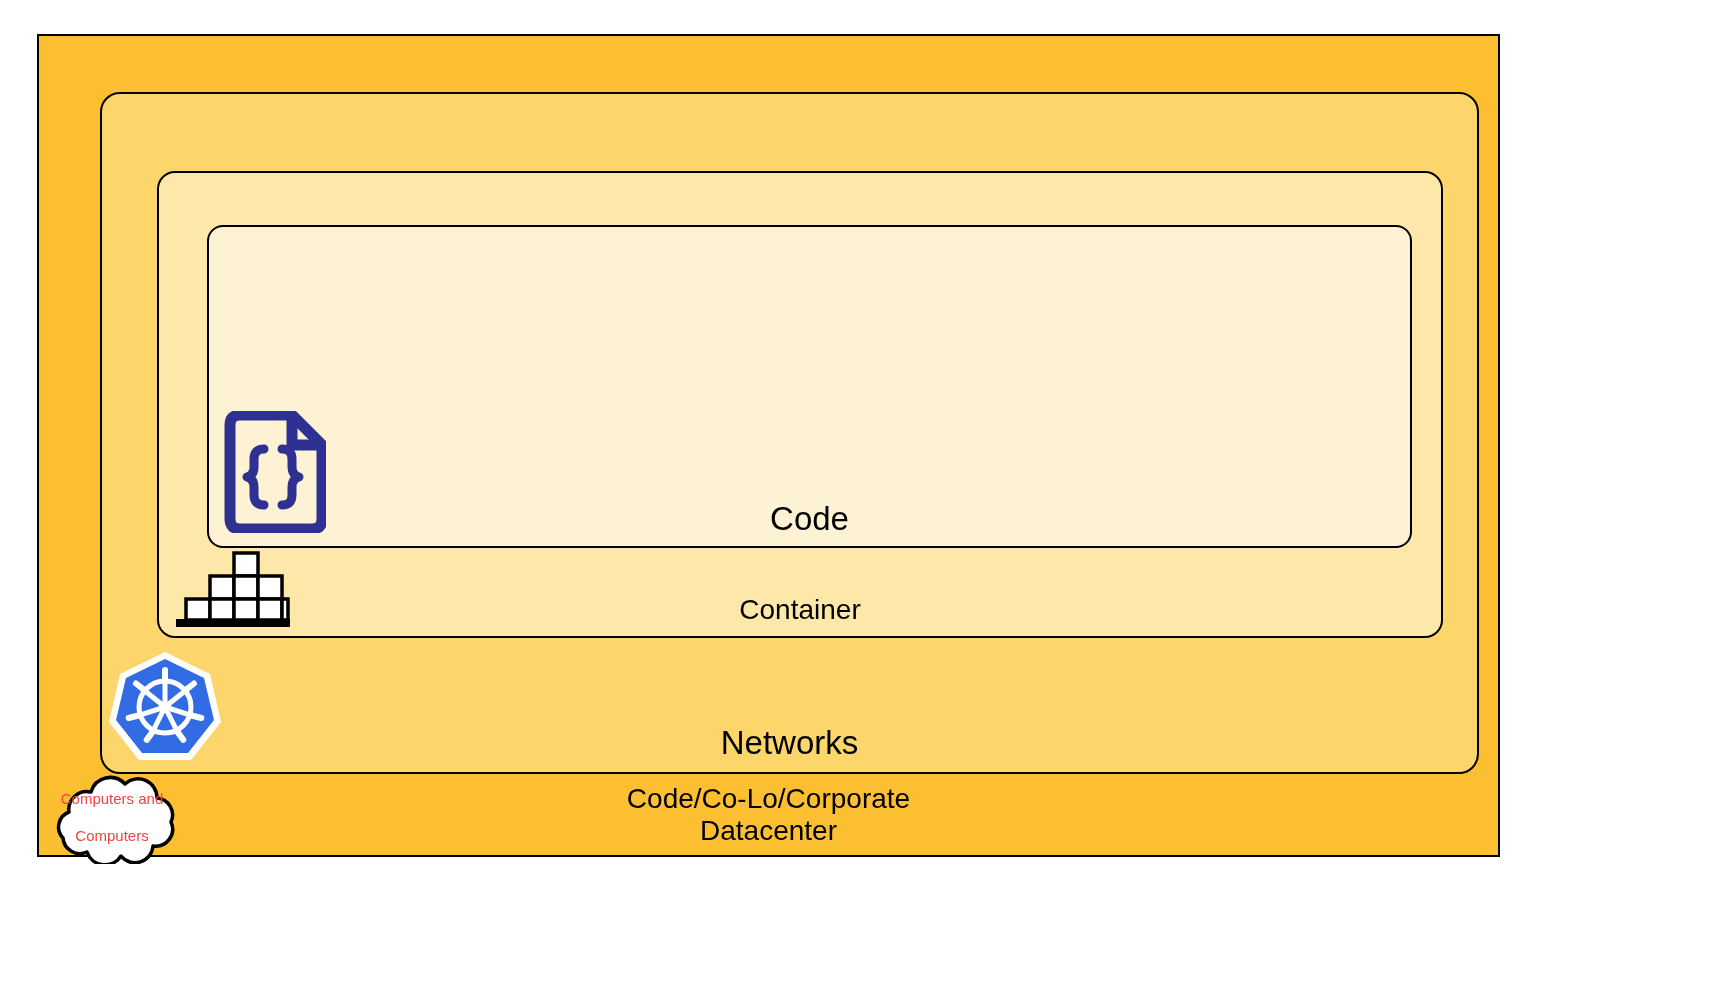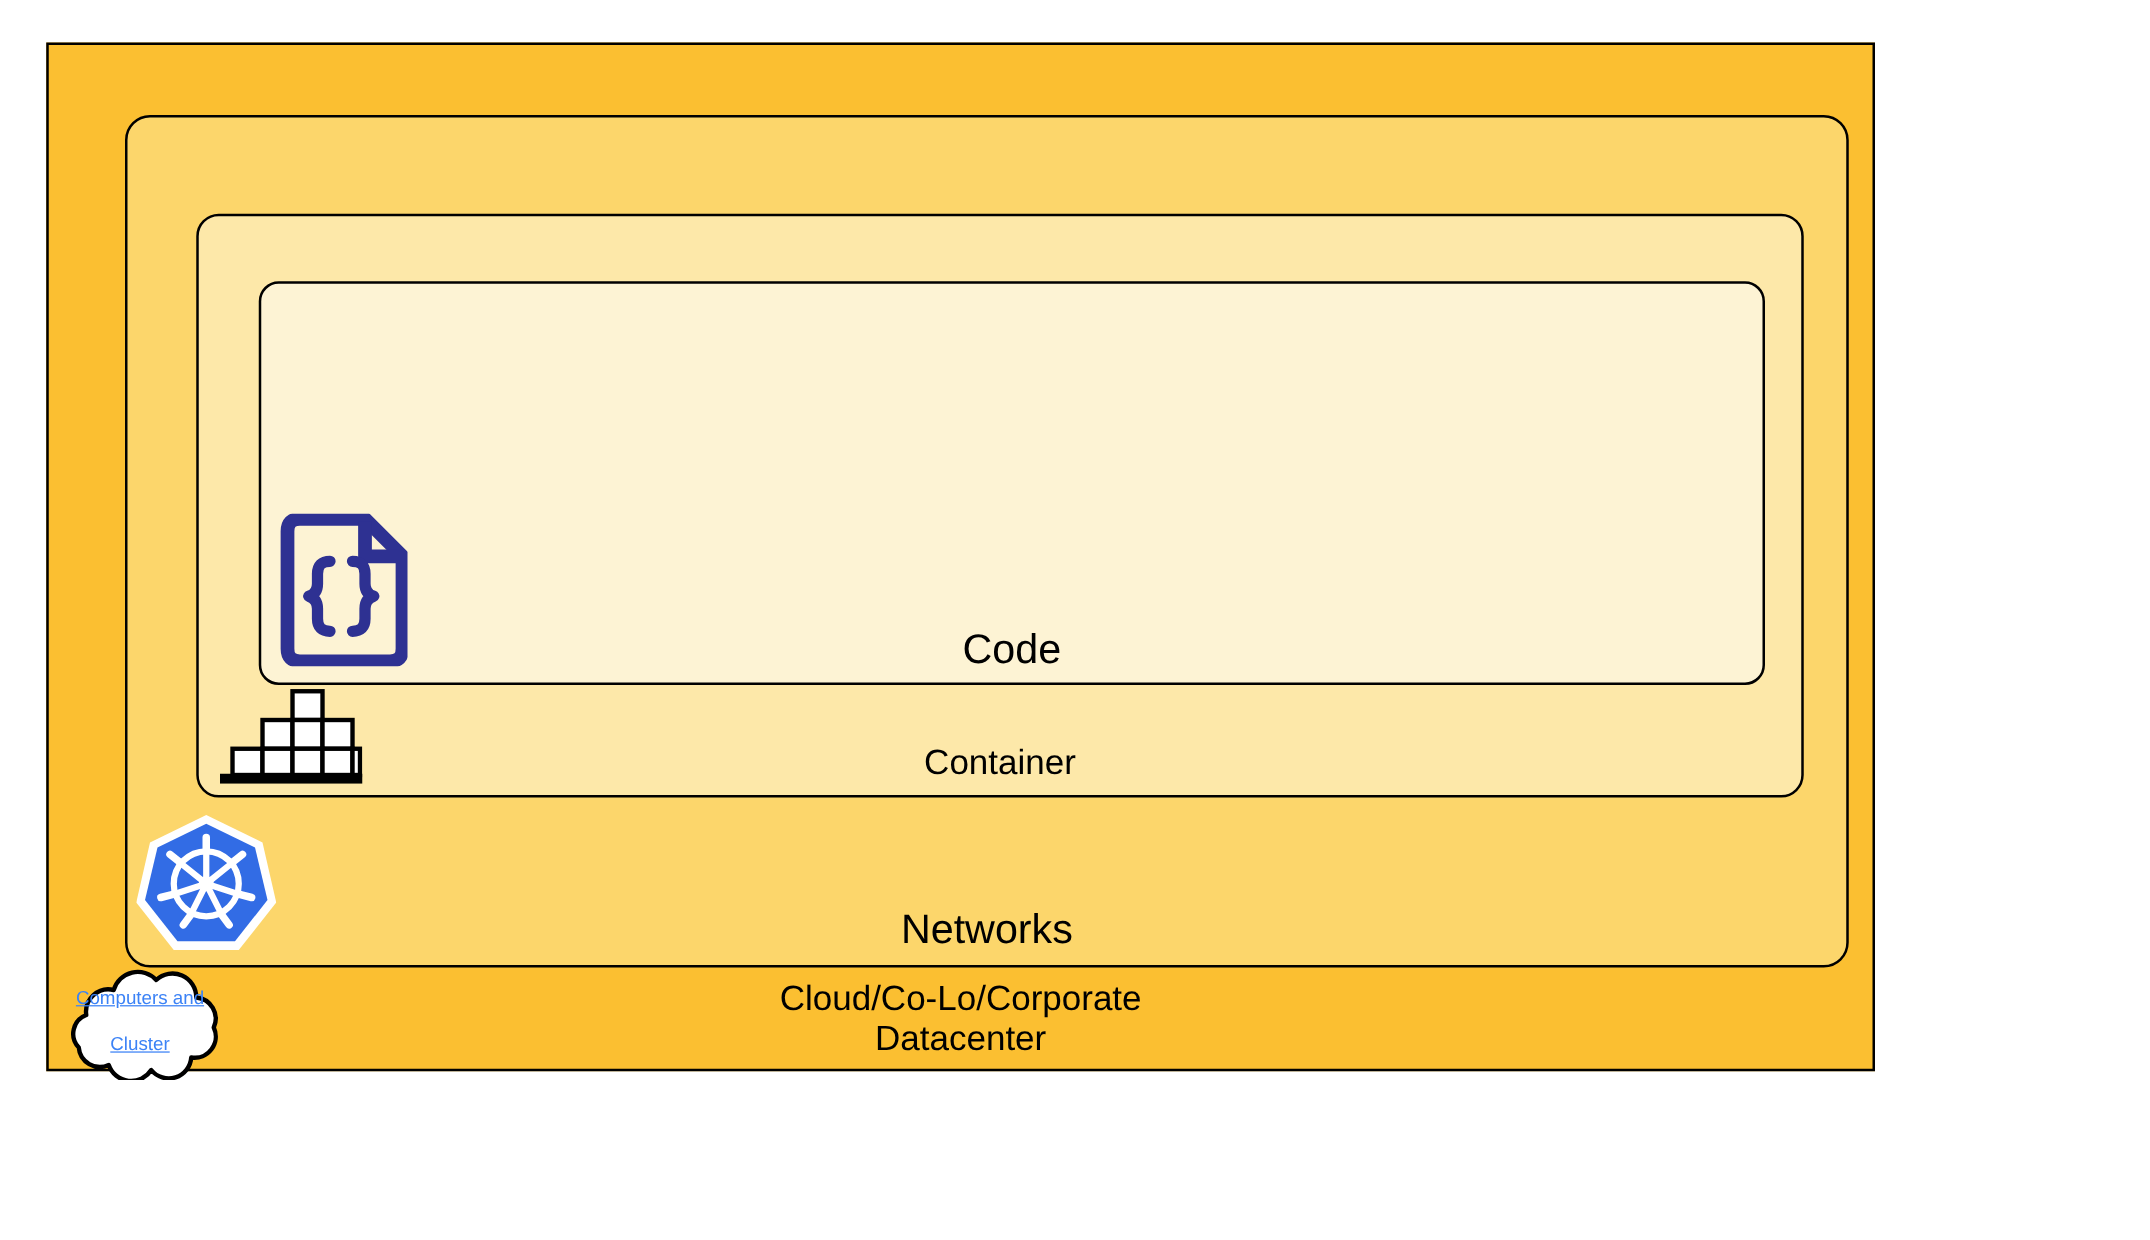--- a/index.html
+++ b/index.html
@@ -128,36 +128,35 @@
 
   .cloud-text {
     position: absolute;
     left: 0;
     right: 0;
     top: 50%;
     transform: translateY(-50%);
     text-align: center;
     font-size: 15px;
     line-height: 1.25;
-    color: #3b82f6;
+    color: #ef4444;
     white-space: pre-line;
     pointer-events: none;
     user-select: none;
-    text-decoration: underline;
   }
   .cloud-text span { display: block; }
 </style>
 </head>
 <body>
 
 <div id="canvas">
 
   <div class="layer" id="layer-datacenter">
 
-    <div class="layer-label" id="label-datacenter">Cloud/Co-Lo/Corporate
+    <div class="layer-label" id="label-datacenter">Code/Co-Lo/Corporate
 Datacenter</div>
 
     <div class="layer" id="layer-cluster" style="left:61px; top:56px;">
 
       <div class="layer-label" id="label-cluster">Networks</div>
 
       <div class="layer" id="layer-container" style="left:55px; top:77px;">
 
         <div class="layer-label" id="label-container">Container</div>
 
@@ -243,17 +242,17 @@
                A19 19 0 0 1 124 26
                A17 17 0 0 1 138 50
                A17 17 0 0 1 120 74
                A18 18 0 0 1 88 84
                A19 19 0 0 1 54 80
                A17 17 0 0 1 30 66
                A16 16 0 0 1 36 40 Z" fill="#ffffff" stroke="#000000" stroke-width="3.5" stroke-linejoin="round"></path>
     </svg>
     <div class="cloud-text">
       <span>Computers and</span>
-      <span>Cluster</span>
+      <span>Computers</span>
     </div>
   </div>
 
 </div>
 
 </body></html>

